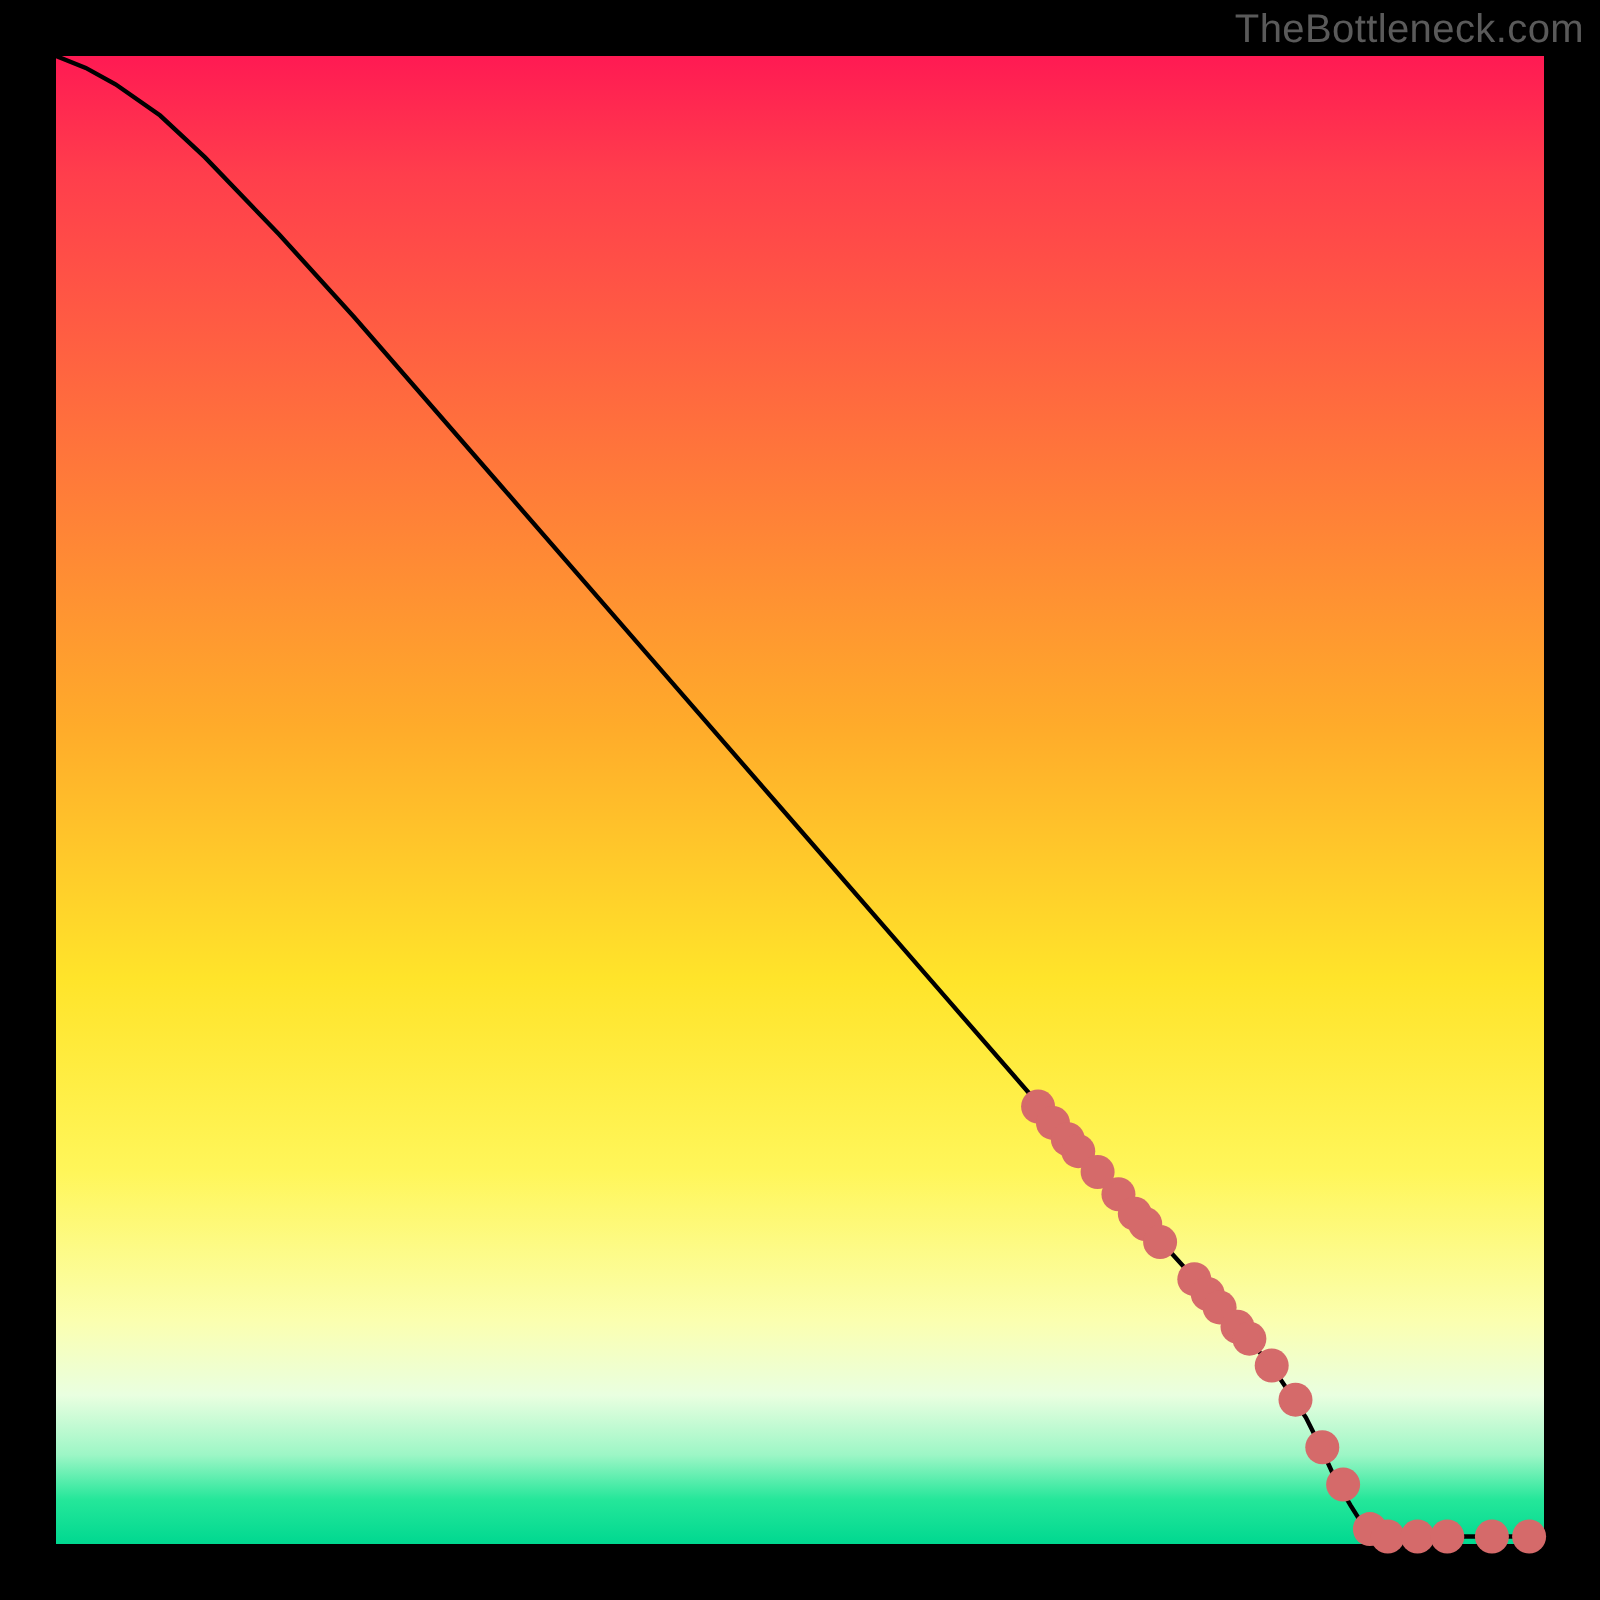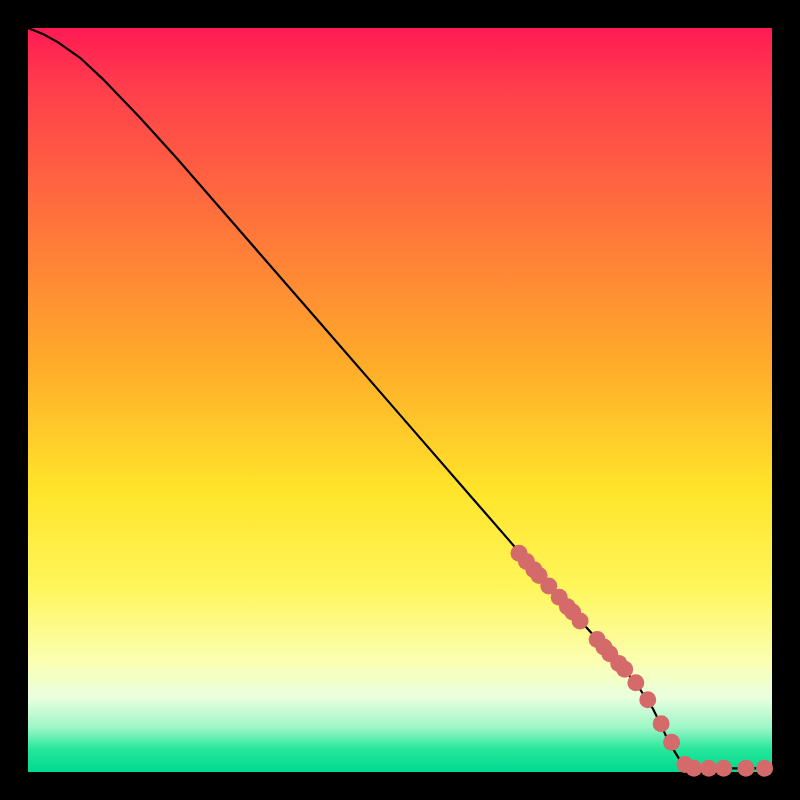--- a/index.html
+++ b/index.html
@@ -90,13 +90,14 @@
         <circle cx="633.14" cy="695.64" r="8.5" fill="#d56a6a"></circle>
         <circle cx="643.56" cy="714.24" r="8.5" fill="#d56a6a"></circle>
         <circle cx="656.95" cy="736.56" r="8.5" fill="#d56a6a"></circle>
         <circle cx="665.88" cy="740.28" r="8.5" fill="#d56a6a"></circle>
         <circle cx="680.76" cy="740.28" r="8.5" fill="#d56a6a"></circle>
         <circle cx="695.64" cy="740.28" r="8.5" fill="#d56a6a"></circle>
         <circle cx="717.96" cy="740.28" r="8.5" fill="#d56a6a"></circle>
         <circle cx="736.56" cy="740.28" r="8.5" fill="#d56a6a"></circle>
       </svg>
   </div>
+  <div class="credit">TheBottleneck.com</div>
 </div>
 
 </body></html>

